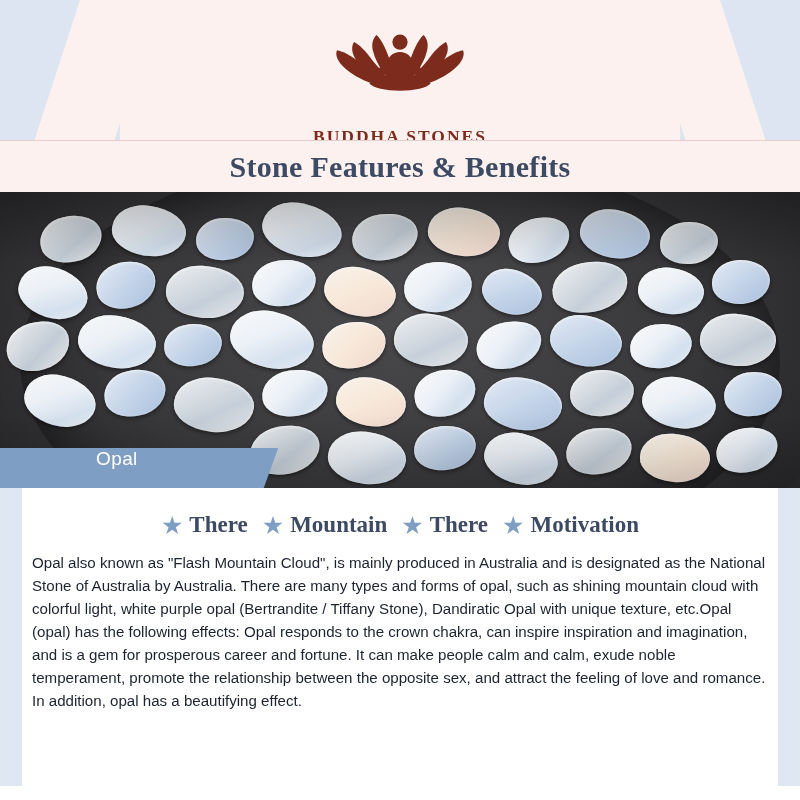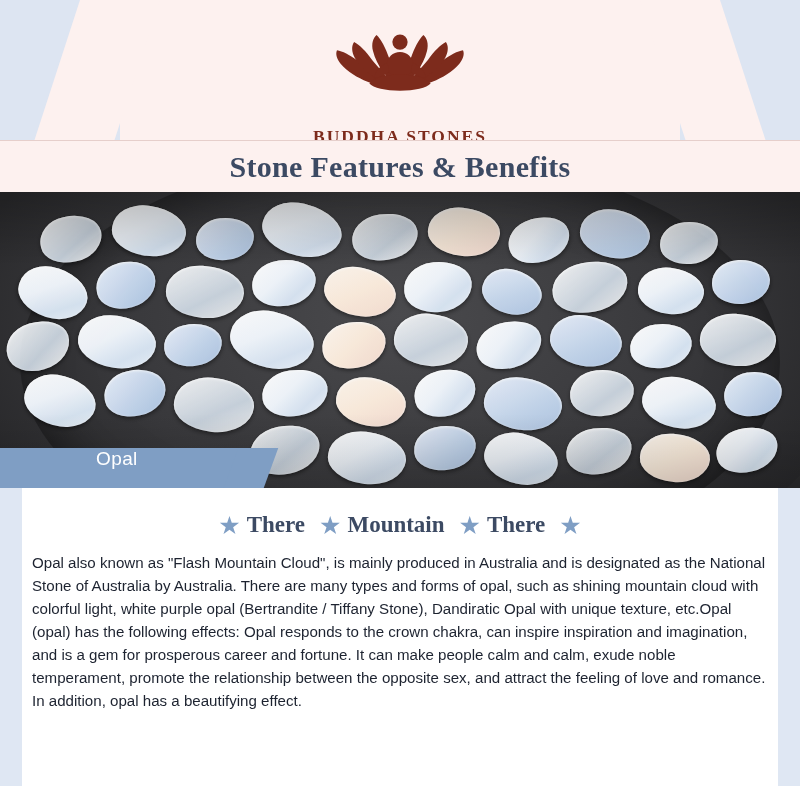--- a/index.html
+++ b/index.html
@@ -324,19 +324,20 @@
     <div class="benefit">
       <span class="star">★</span>
       <span class="blabel">Mountain</span>
     </div>
     <div class="benefit">
       <span class="star">★</span>
       <span class="blabel">There</span>
     </div>
     <div class="benefit">
       <span class="star">★</span>
+      <span class="blabel">Motivation</span>
     </div>
   </div>
 
   <p class="paragraph">Opal also known as "Flash Mountain Cloud", is mainly produced in Australia and is designated as the National Stone of Australia by Australia. There are many types and forms of opal, such as shining mountain cloud with colorful light, white purple opal (Bertrandite / Tiffany Stone), Dandiratic Opal with unique texture, etc.Opal (opal) has the following effects: Opal responds to the crown chakra, can inspire inspiration and imagination, and is a gem for prosperous career and fortune. It can make people calm and calm, exude noble temperament, promote the relationship between the opposite sex, and attract the feeling of love and romance. In addition, opal has a beautifying effect.</p>
 
   <div class="footer-strip"></div>
 </div>
 
 </body></html>

